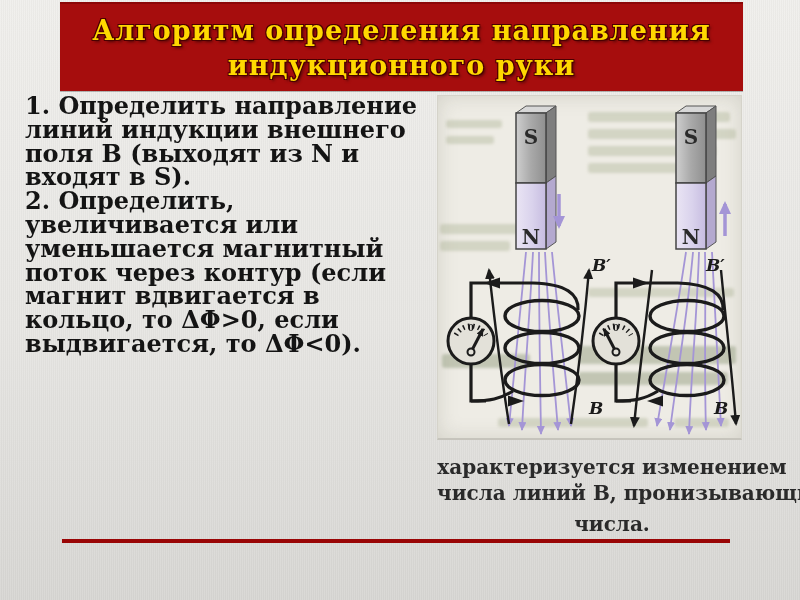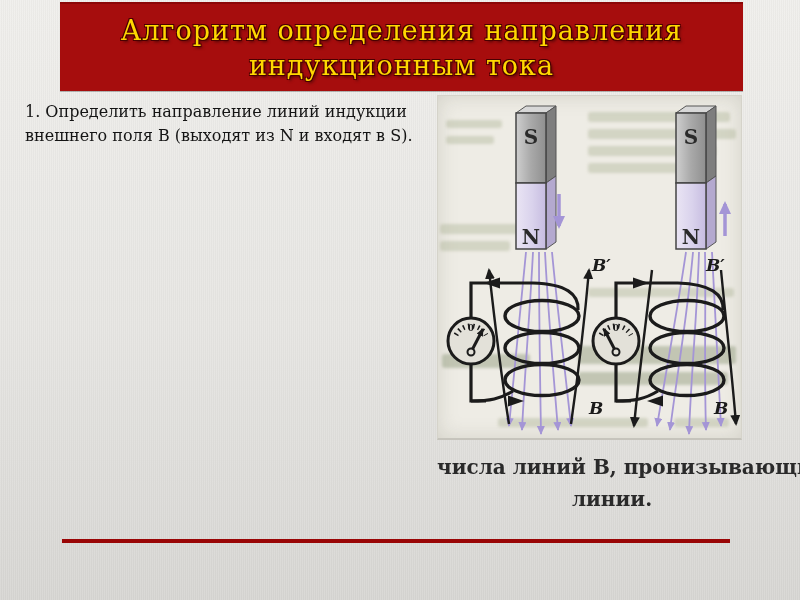--- a/index.html
+++ b/index.html
@@ -11,28 +11,28 @@
       linear-gradient(to bottom, #f0efec 0%, #e7e6e3 55%, #d8d7d4 100%);
   }
   
   .banner{
     position:absolute;left:60px;top:2px;width:683px;height:87px;
     background:#a60d0d;border-top:2px solid #8c0707;
     display:flex;flex-direction:column;justify-content:center;align-items:center;
     box-shadow:0 1px 0 rgba(0,0,0,0.25);
   }
   .banner-line{
-    color:#ffd800;font-weight:normal;font-size:27px;line-height:35px;letter-spacing:1px;
+    color:#ffd800;font-weight:bold;font-size:27px;line-height:35px;letter-spacing:1px;
     text-shadow:1px 1px 0 #4a0000,-1px 1px 0 #4a0000,1px -1px 0 #4a0000,-1px -1px 0 #4a0000,2px 2px 3px rgba(0,0,0,0.55);
     white-space:nowrap;
   }
   
   .steps{
-    position:absolute;left:25px;top:100px;width:406px;
-    font-size:16px;line-height:23.8px;font-weight:normal;color:#141414;
+    position:absolute;left:25px;top:94px;width:406px;
+    font-size:24px;line-height:23.8px;font-weight:bold;color:#141414;
   }
   .steps p{margin:0;}
   
   .divider{position:absolute;left:62px;top:539px;width:668px;height:3.5px;background:#9a0606;}
   
   .figure{
     position:absolute;left:437px;top:95px;width:303px;height:342px;
     background:#eeece5;border:1px solid #d5d3ca;border-bottom:2px solid #c6c4bc;
     box-shadow:inset 0 0 20px rgba(120,118,100,0.22);
     overflow:hidden;
@@ -48,25 +48,26 @@
   .caption-line{white-space:nowrap;}
   .caption-line.last{margin-top:6px;}
 </style>
 </head>
 <body>
 
 <div class="slide">
 
   <div class="banner">
     <div class="banner-line">Алгоритм определения направления</div>
-    <div class="banner-line">индукционным тока</div>
+    <div class="banner-line">индукционного руки</div>
   </div>
 
   <div class="steps">
     <p>1. Определить направление линий индукции внешнего поля B (выходят из N и входят в S).</p>
+    <p>2. Определить, увеличивается или уменьшается магнитный поток через контур (если магнит вдвигается в кольцо, то ΔΦ&gt;0, если выдвигается, то ΔΦ&lt;0).</p>
   </div>
 
   <div class="figure">
 
     <div class="ghost" style="left:150px;top:16px;width:142px;height:10px"></div>
     <div class="ghost" style="left:150px;top:33px;width:148px;height:10px"></div>
     <div class="ghost" style="left:150px;top:50px;width:128px;height:10px"></div>
     <div class="ghost" style="left:150px;top:67px;width:95px;height:10px"></div>
     <div class="ghost" style="left:8px;top:24px;width:56px;height:8px"></div>
     <div class="ghost" style="left:8px;top:40px;width:48px;height:8px"></div>
@@ -199,17 +200,18 @@
         <line x1="287" y1="140" x2="287" y2="108" stroke="#a495d6" stroke-width="3.5" marker-end="url(#m-purple)"></line>
         <text x="268" y="175" font-size="17" font-style="italic" font-weight="bold" fill="#1b1b1b">B′</text>
         <text x="276" y="318" font-size="17" font-style="italic" font-weight="bold" fill="#1b1b1b">B</text>
       </g>
     </svg>
   </div>
 
   <div class="divider"></div>
 
   <div class="caption">
+    <div class="caption-line">характеризуется изменением</div>
     <div class="caption-line">числа линий B, пронизывающих</div>
-    <div class="caption-line last">линии.</div>
+    <div class="caption-line last">числа.</div>
   </div>
 
 </div>
 
 </body></html>

